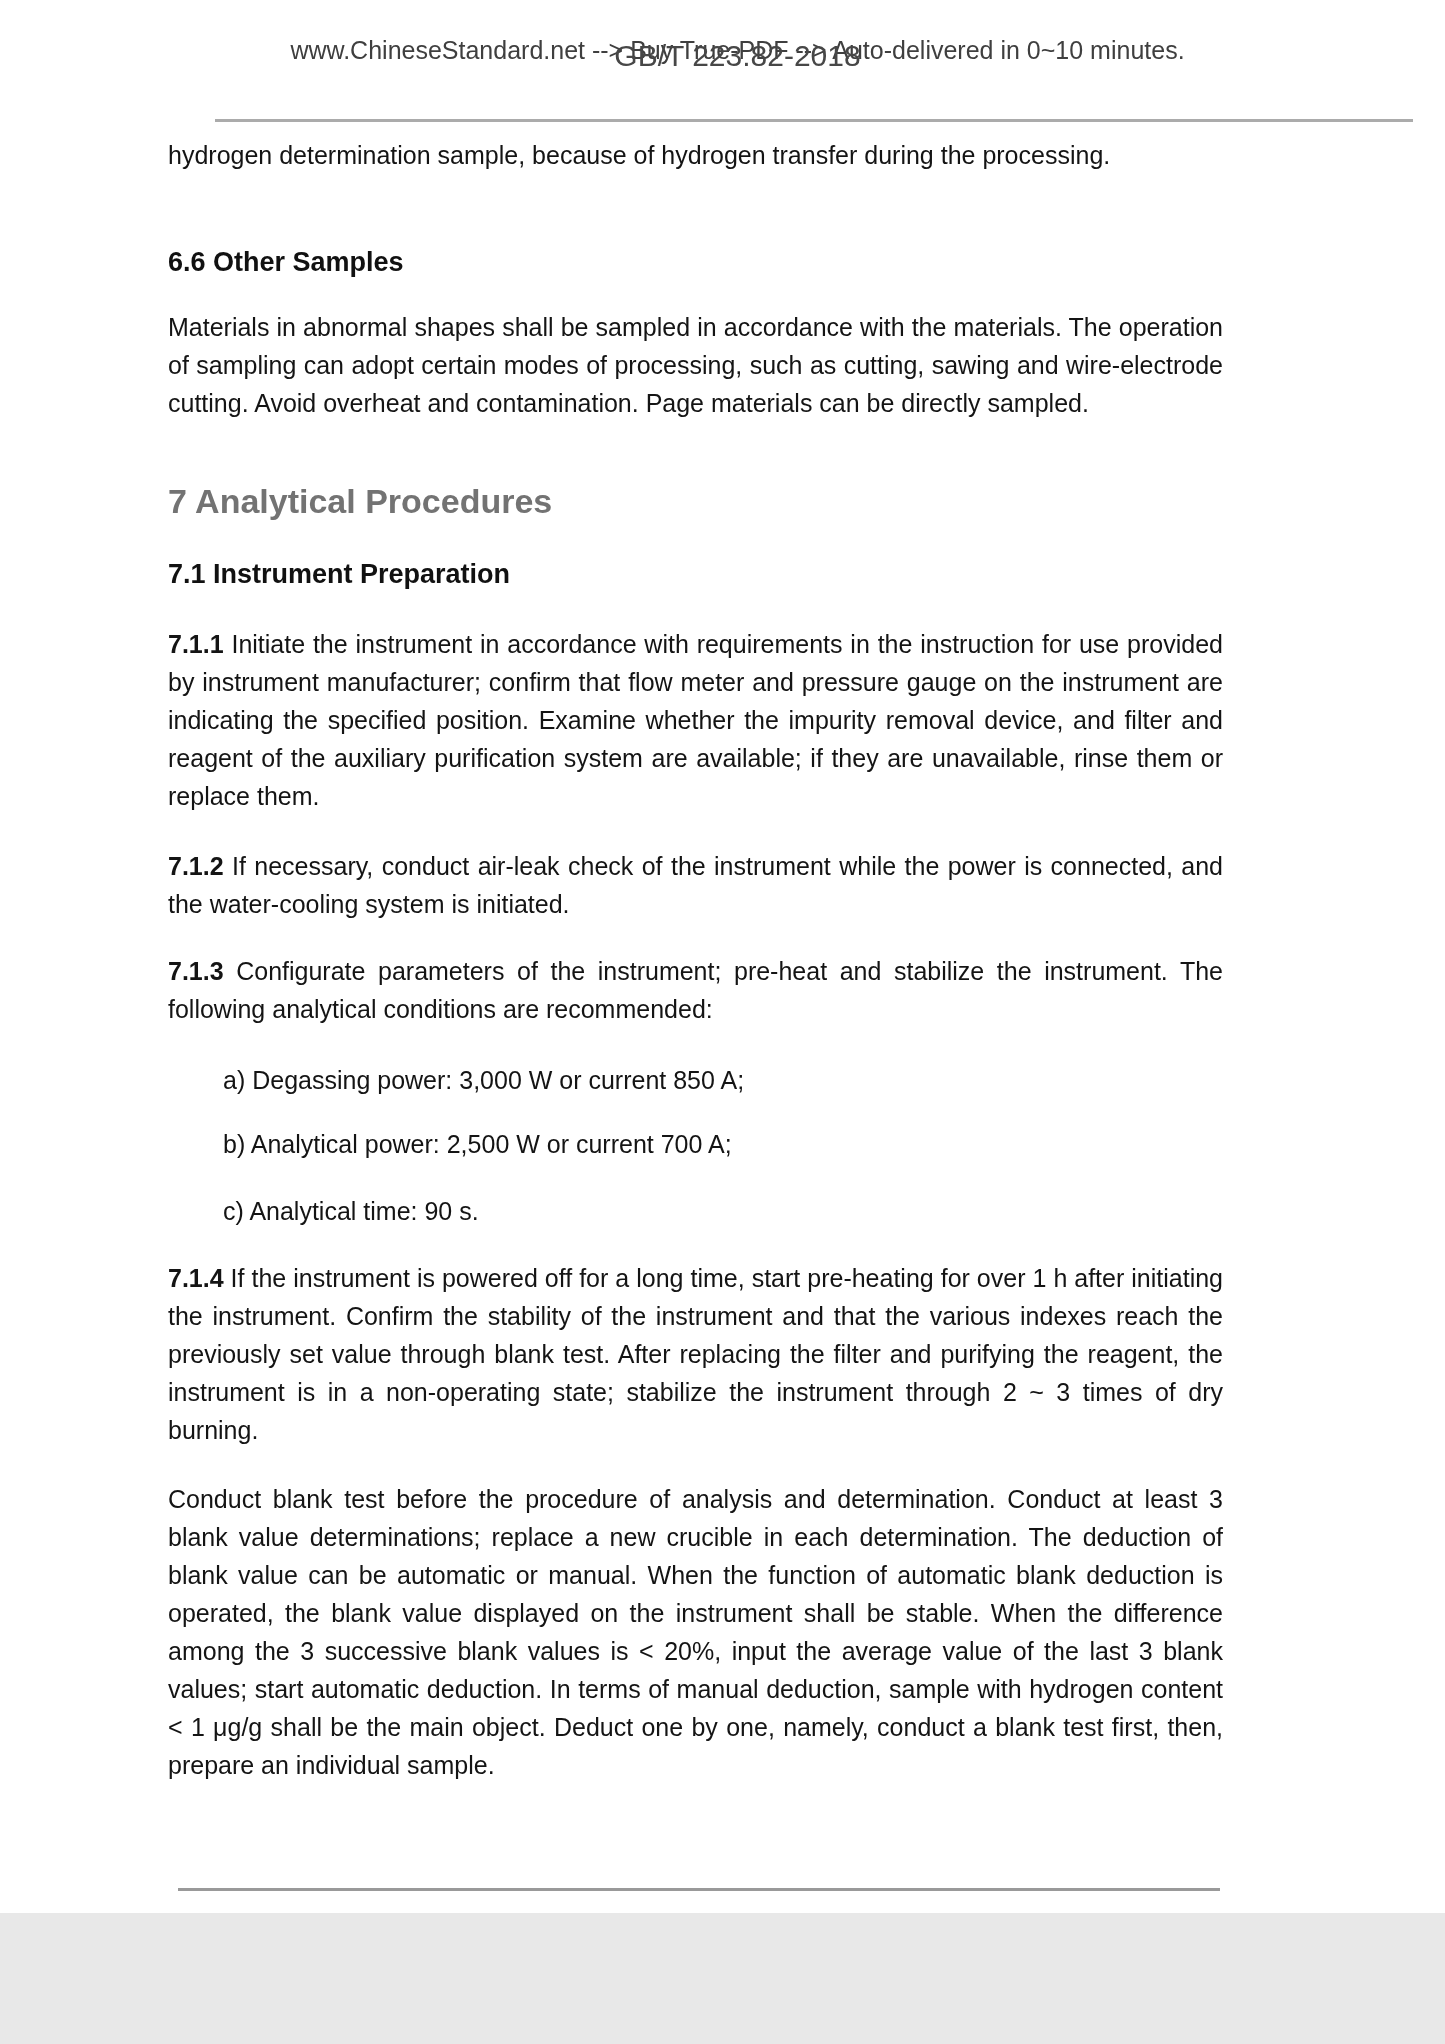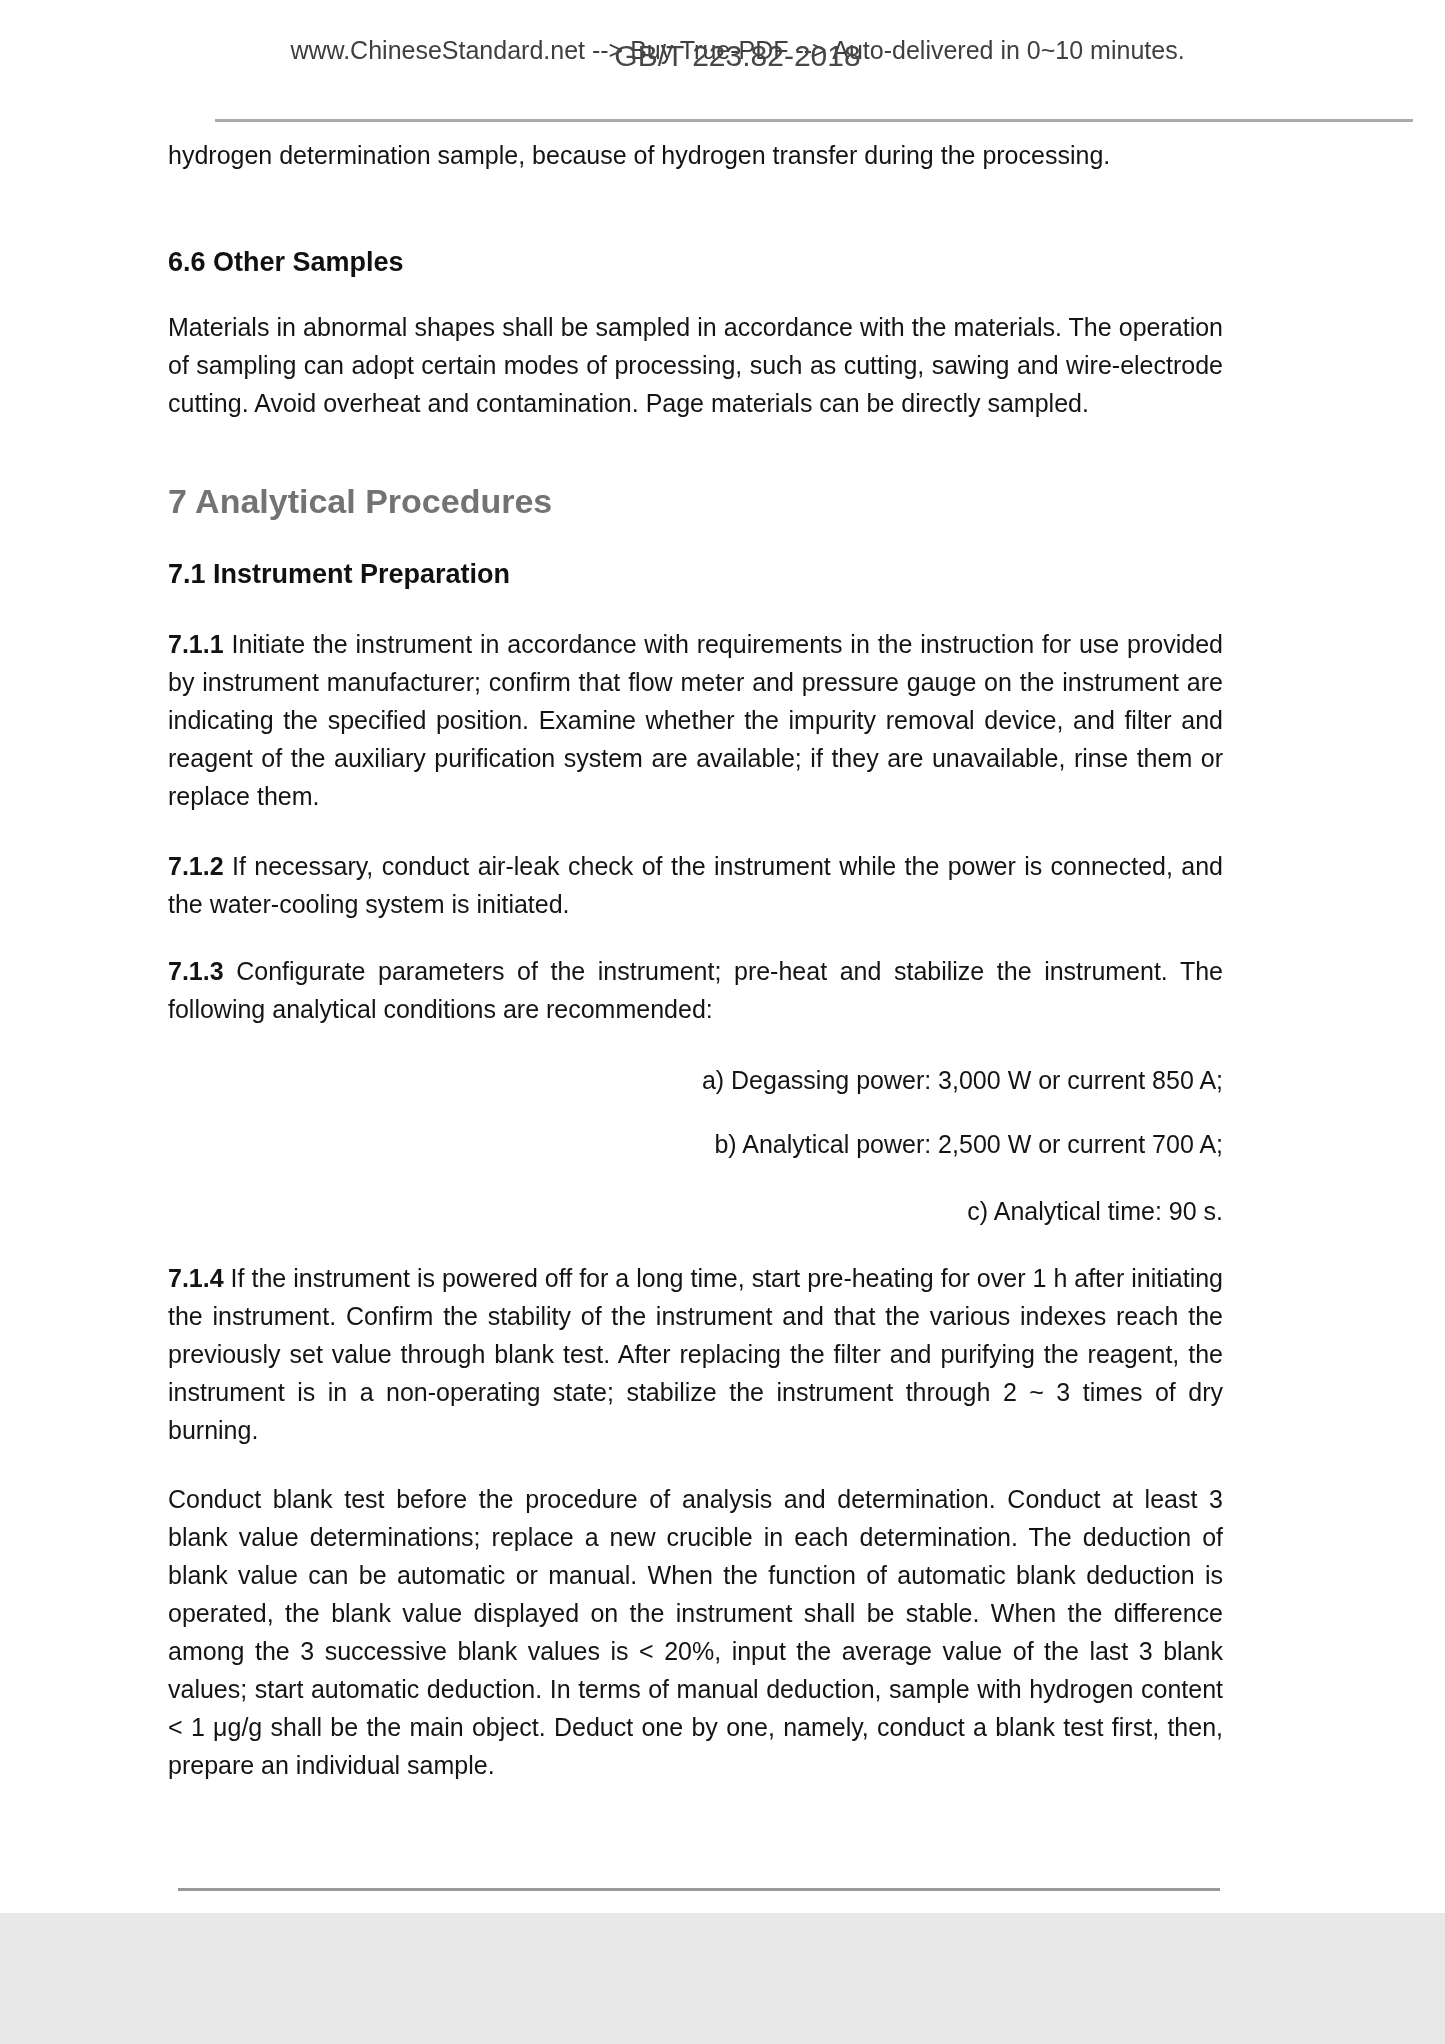--- a/index.html
+++ b/index.html
@@ -56,21 +56,21 @@
     font-size: 25px;
     line-height: 38px;
     text-align: justify;
   }
   .para .clause-num { font-weight: bold; }
   .list-item {
     margin: 0;
     padding-left: 55px;
     font-size: 25px;
     line-height: 38px;
-    text-align: right;
+    text-align: left;
   }
   .h-sub {
     margin: 0;
     font-size: 27px;
     line-height: 38px;
     font-weight: bold;
     color: #111111;
   }
   .h-main {
     margin: 0;

